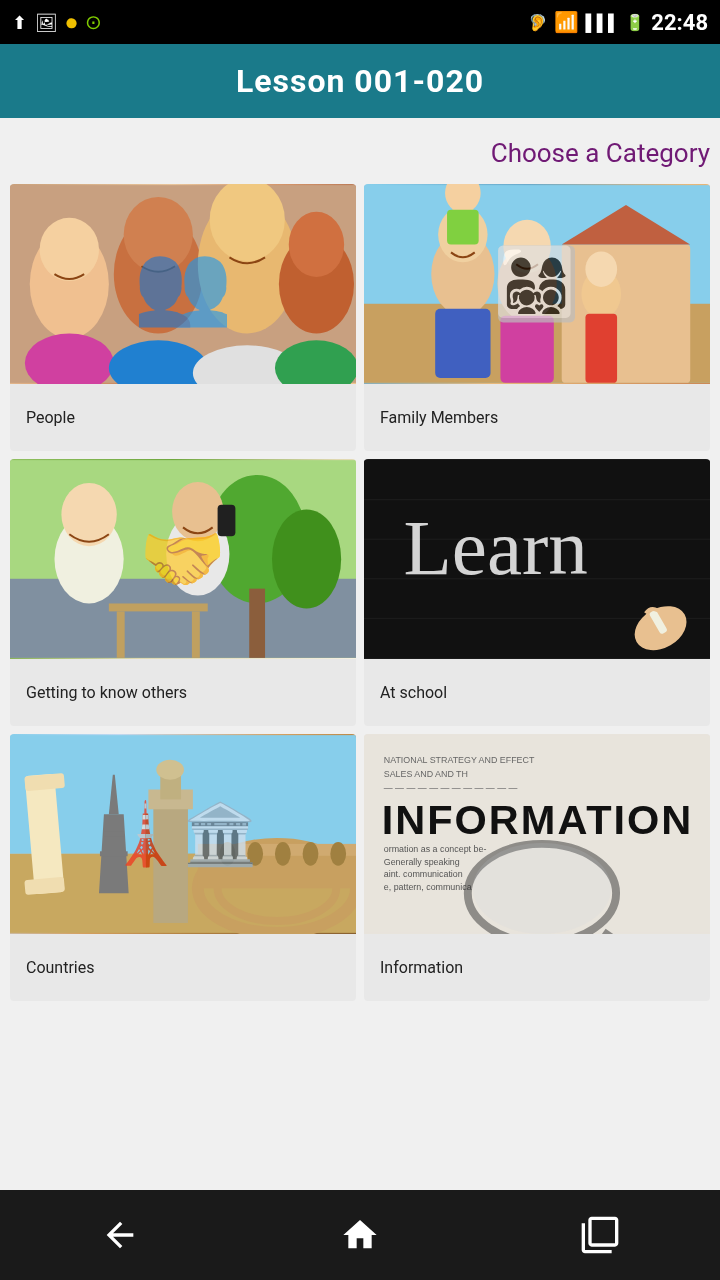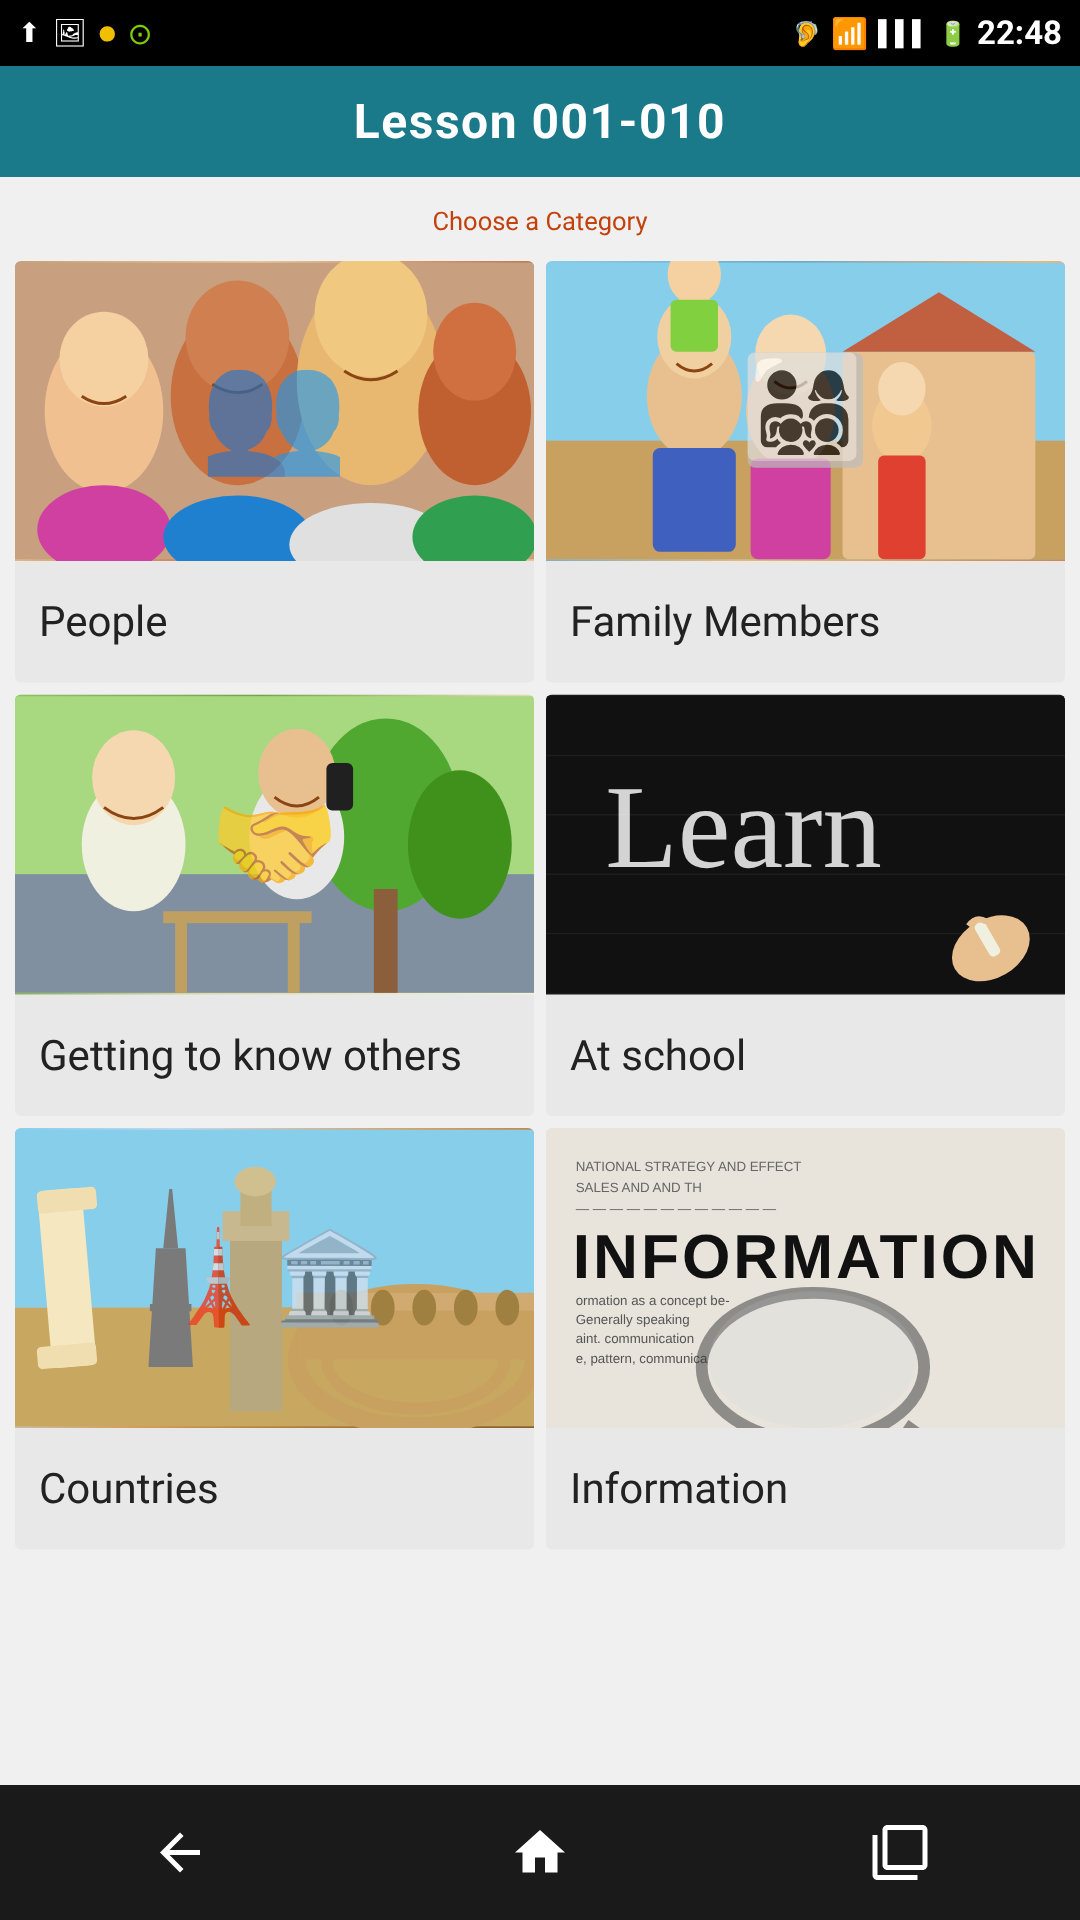--- a/index.html
+++ b/index.html
@@ -41,23 +41,23 @@
       letter-spacing: 1px;
     }
 
     
     #main {
       flex: 1;
       background: #f0f0f0;
       padding: 20px 10px 10px;
     }
     #choose-category {
-      text-align: center;
-      font-size: 17px;
-      color: #c2410c;
+      text-align: right;
+      font-size: 26px;
+      color: #701a75;
       margin-bottom: 16px;
       font-weight: normal;
     }
 
     
     #category-grid {
       display: grid;
       grid-template-columns: 1fr 1fr;
       gap: 8px;
     }
@@ -73,21 +73,21 @@
 
     .card-image {
       width: 100%;
       height: 200px;
       overflow: hidden;
       position: relative;
     }
 
     .card-label {
       padding: 24px 16px;
-      font-size: 28px;
+      font-size: 16px;
       color: #222;
       font-weight: normal;
     }
 
     
     .img-people {
       background: linear-gradient(135deg, #c9a07a 0%, #e8c49a 30%, #d4956a 50%, #b07050 70%, #f0c890 100%);
       position: relative;
       overflow: hidden;
     }
@@ -210,21 +210,21 @@
   <div class="status-right">
     <span style="font-size:16px;">🦻</span>
     <span>📶</span>
     <span style="font-size:16px;">▌▌▌</span>
     <span style="font-size:16px;">🔋</span>
     <span class="status-time">22:48</span>
   </div>
 </div>
 
 <div id="header">
-  <h1>Lesson 001-010</h1>
+  <h1>Lesson 001-020</h1>
 </div>
 
 <div id="main">
   <div id="choose-category">Choose a Category</div>
 
   <div id="category-grid">
 
     <div class="category-card">
       <div class="card-image img-people">
 

